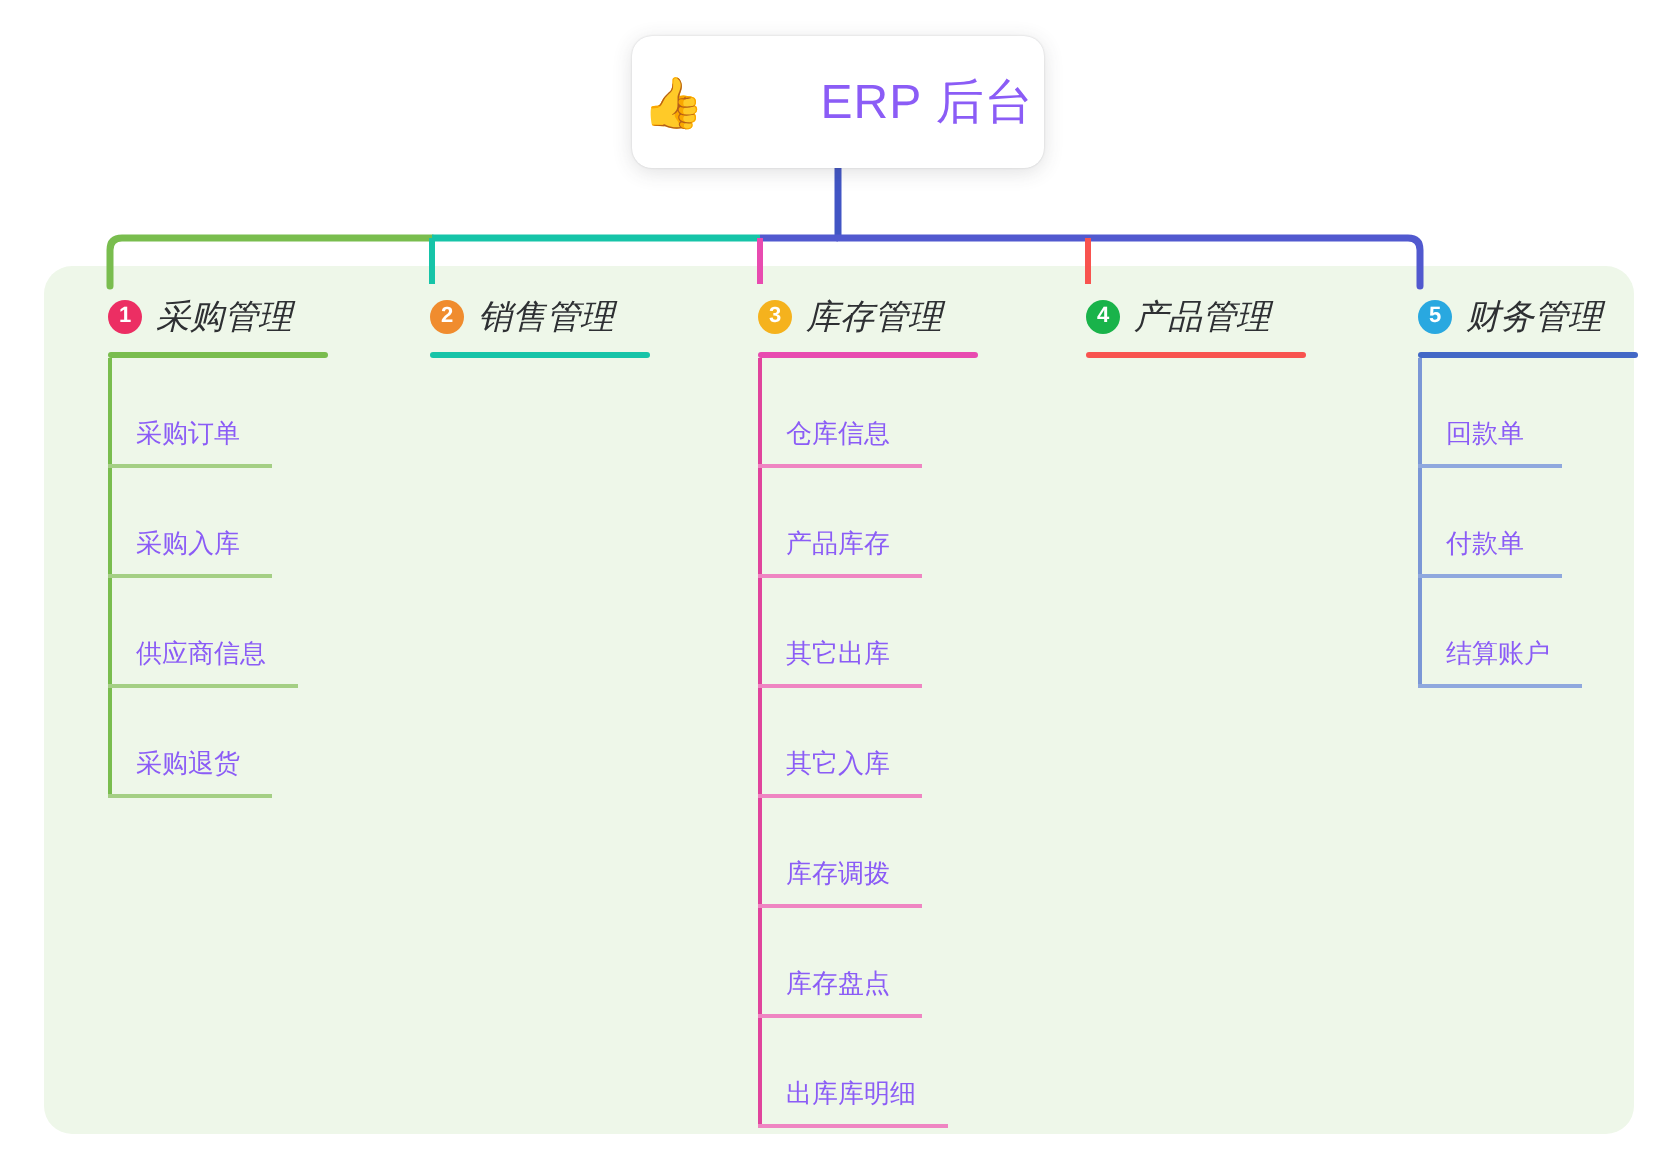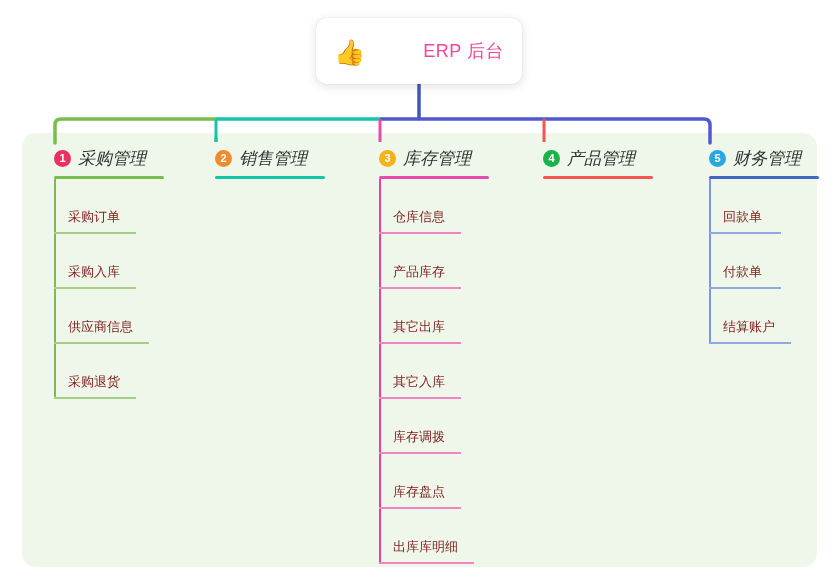--- a/index.html
+++ b/index.html
@@ -47,22 +47,22 @@
     gap: 10px;
     box-sizing: border-box;
   }
   .root-emoji {
     font-size: 25px;
     line-height: 1;
     display: inline-block;
     transform: translateY(1px);
   }
   .root-title {
-    font-size: 18px;
-    color: #ec4899;
+    font-size: 24px;
+    color: #8b5cf6;
     letter-spacing: 0.5px;
     white-space: nowrap;
     margin-left: 48px;
   }
 
   
   .connectors {
     position: absolute;
     left: 0;
     top: 0;
@@ -114,21 +114,21 @@
   }
   .item {
     position: relative;
     height: 55px;
   }
   .item-label {
     position: absolute;
     left: 28px;
     bottom: 8px;
     font-size: 13px;
-    color: #7f1d1d;
+    color: #8b5cf6;
     white-space: nowrap;
   }
   .item-rule {
     position: absolute;
     left: 14px;
     bottom: 0;
     height: 1.6px;
   }
   .spine {
     position: absolute;

